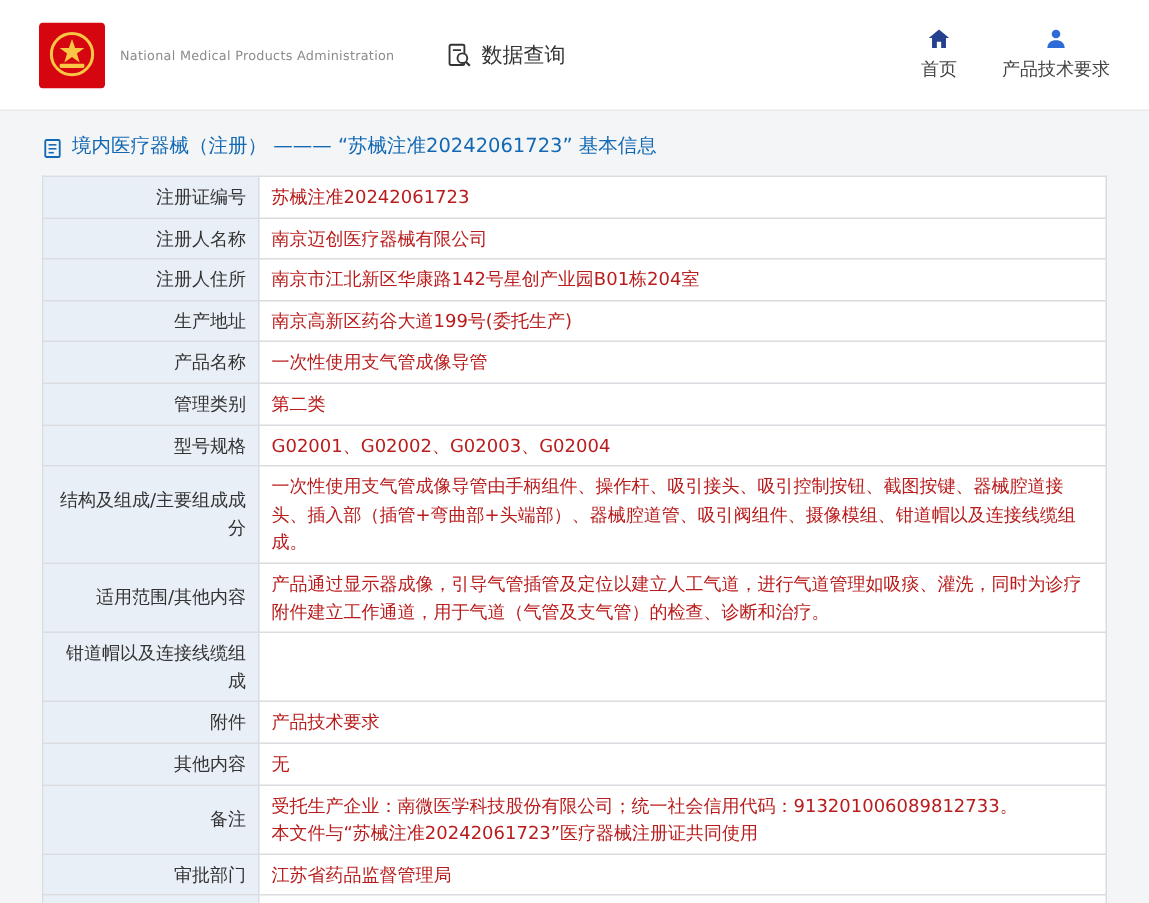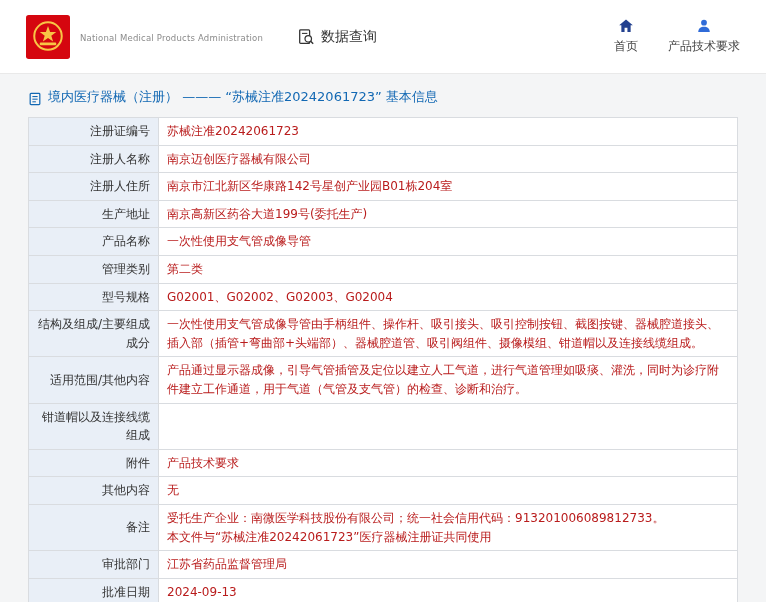--- a/index.html
+++ b/index.html
@@ -75,21 +75,21 @@
     background: #ffffff;
     font-size: 12px;
   }
   table.info-table td {
     border: 1px solid #d9dce0;
     padding: 4px 8px;
     vertical-align: middle;
     line-height: 1.55;
   }
   td.label {
-    width: 130px;
+    width: 144px;
     background: #e9eff7;
     text-align: right;
     color: #333;
   }
   td.value {
     background: #ffffff;
     text-align: left;
     color: #b91c1c;
     white-space: pre-line;
     padding-left: 12px;

